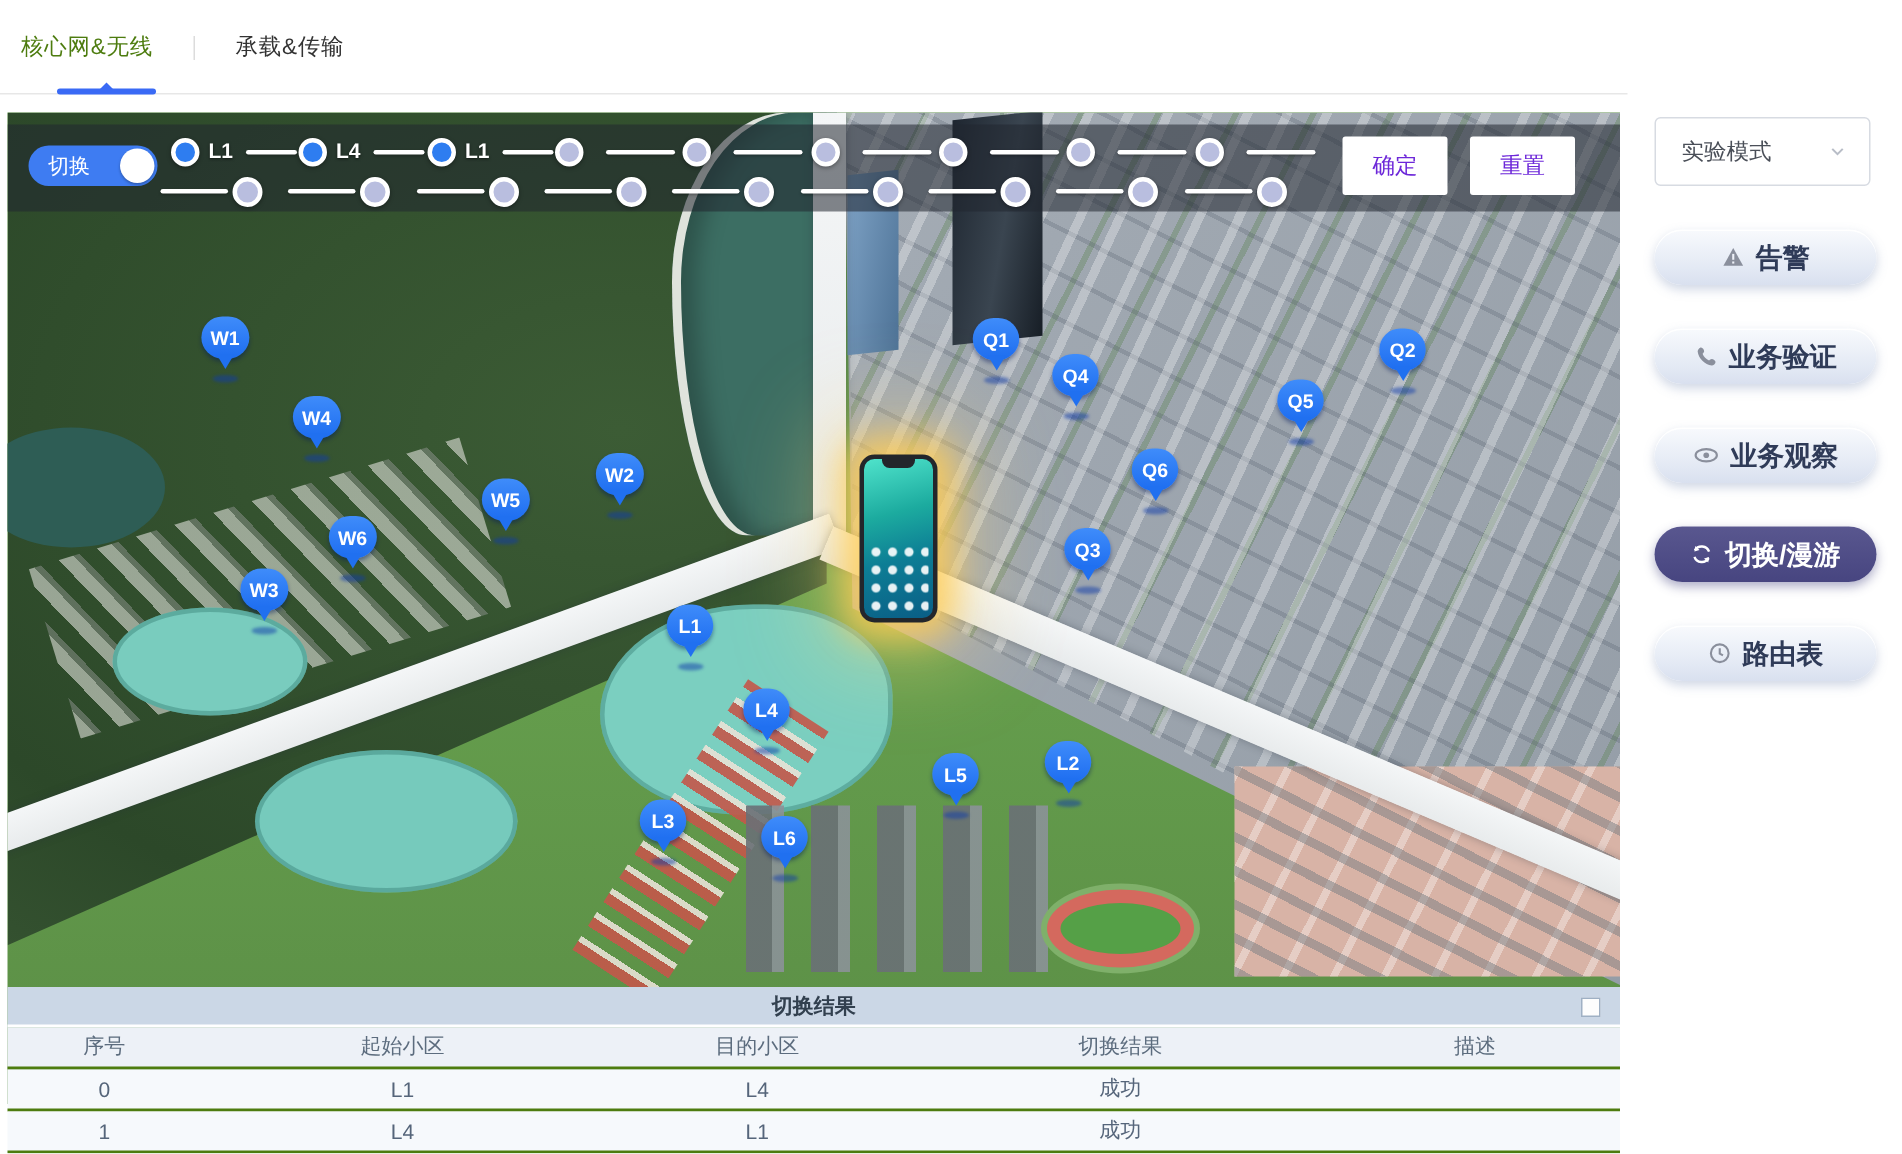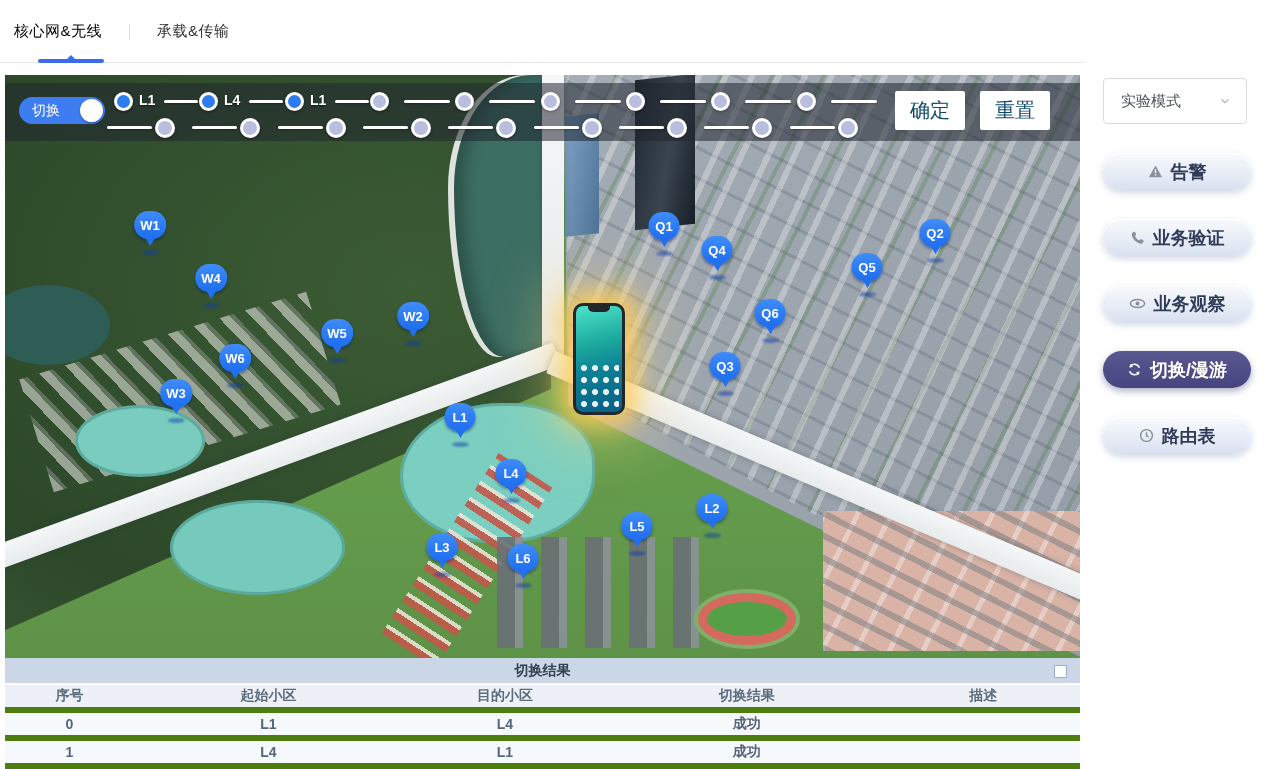--- a/index.html
+++ b/index.html
@@ -3,21 +3,21 @@
 <meta charset="utf-8">
 <style>
   * { margin:0; padding:0; box-sizing:border-box; }
   body { font-family:"Liberation Sans","DejaVu Sans",sans-serif; background:#fff; }
   .app { position:relative; width:1268px; height:769px; background:#fff; overflow:hidden; }
 
   
   .tabbar { position:absolute; left:0; top:0; width:1085px; height:64px; }
   .tabrow { position:absolute; left:14px; top:22px; display:flex; align-items:center; font-size:15px; }
   .tab { cursor:pointer; color:#333; letter-spacing:.5px; }
-  .tab.active { color:#000000; }
+  .tab.active { color:#4d7c0f; }
   .tab-sep { width:1px; height:16px; background:#dcdcdc; margin:0 27px; }
   .tab-divider { position:absolute; left:0; top:62px; width:1085px; height:1px; background:#e7e7e7; }
   .tab-underline { position:absolute; left:38px; top:59px; width:66px; height:4px; border-radius:2px; background:#3a6af5; }
   .tab-underline::before { content:""; position:absolute; left:50%; top:-4px; transform:translateX(-50%);
     border-left:5px solid transparent; border-right:5px solid transparent; border-bottom:5px solid #3a6af5; }
 
   
   .map { position:absolute; left:5px; top:75px; width:1075px; height:661px; overflow:hidden;
          background:linear-gradient(180deg,#5d9148 0%,#67a14e 45%,#5b8e46 100%); }
   .deco { position:absolute; }
@@ -57,21 +57,21 @@
   .zone-pink { left:818px; top:436px; width:270px; height:140px; background:#d8b3a6;
     background-image:repeating-linear-gradient(27deg, rgba(120,125,130,.5) 0 6px, rgba(0,0,0,0) 6px 20px),
                      repeating-linear-gradient(117deg, rgba(255,255,255,.35) 0 5px, rgba(0,0,0,0) 5px 30px); }
 
   
   .band { position:absolute; left:0; top:8px; width:100%; height:58px; background:rgba(33,39,48,.55); }
   .mode-toggle { position:absolute; left:14px; top:22px; width:86px; height:27px; border-radius:14px;
     background:#3e7cf2; color:#fff; font-size:14px; display:flex; align-items:center; padding-left:13px; cursor:pointer; }
   .mode-toggle .knob { position:absolute; right:2px; top:2px; width:23px; height:23px; border-radius:50%; background:#fff; box-shadow:0 1px 2px rgba(0,0,0,.3); }
   .mapbtn { position:absolute; top:16px; width:70px; height:39px; background:#fff; border:none; border-radius:2px;
-    font-size:20px; color:#0c4a6e; font-family:inherit; cursor:pointer; }
+    font-size:15px; color:#6d28d9; font-family:inherit; cursor:pointer; }
   .btn-confirm { left:890px; } .btn-reset { left:975px; }
 
   
   .strip { position:absolute; left:96px; top:0; width:790px; height:66px; }
   .su { position:absolute; top:0; width:110px; height:66px; }
   .su-knob { position:absolute; border-radius:50%; border:3px solid #fff; background:#b9bedf; box-shadow:0 1px 3px rgba(0,0,0,.35); cursor:pointer; }
   .su-knob.top { left:0; top:17px; width:19px; height:19px; }
   .su-knob.bot { left:41px; top:43px; width:20px; height:20px; }
   .su-knob.on { background:#2e7df0; }
   .su-label { position:absolute; left:25px; top:17px; color:#fff; font-size:14px; font-weight:bold; text-shadow:0 1px 2px rgba(0,0,0,.6); }
@@ -115,21 +115,21 @@
   .side-btn.active { background:linear-gradient(180deg,#59578f 0%,#474580 100%); color:#fff;
     box-shadow:0 3px 7px rgba(70,70,130,.45); }
   .side-btn svg { flex:0 0 auto; }
 
   
   .rtable { position:absolute; left:5px; top:658px; width:1075px; font-size:14px; }
   .rt-title { position:relative; height:27px; background:#cbd7e6; border-bottom:2px solid #fff;
     display:flex; align-items:center; justify-content:center; font-weight:bold; color:#32404f; }
   .rt-max { position:absolute; right:13px; top:7px; width:13px; height:13px; background:#fdfdfd;
     border:1px solid #9fb0c4; cursor:pointer; }
-  .rt-row { display:flex; height:28px; align-items:center; text-align:center; border-bottom:6px solid #4d7c0f;font-weight:bold; }
+  .rt-row { display:flex; height:28px; align-items:center; text-align:center; border-bottom:2px solid #4d7c0f; }
   .rt-head { background:#edf1f7; color:#5c6c7e; }
   .rt-data { background:#f6f9fc; color:#55657a; }
   .c1{width:12%;} .c2{width:25%;} .c3{width:19%;} .c4{width:26%;} .c5{width:18%;}
 </style>
 </head>
 <body>
 
 <div class="app">
 
   <div class="tabbar">
@@ -305,21 +305,21 @@
     <div class="pin" style="left:506px;top:398px">
         <span class="pin-bubble">L4</span>
         <span class="pin-tip"></span>
         <span class="pin-shadow"></span>
       </div>
     <div class="pin" style="left:707px;top:433px">
         <span class="pin-bubble">L2</span>
         <span class="pin-tip"></span>
         <span class="pin-shadow"></span>
       </div>
-    <div class="pin" style="left:632px;top:451px">
+    <div class="pin" style="left:632px;top:441px">
         <span class="pin-bubble">L5</span>
         <span class="pin-tip"></span>
         <span class="pin-shadow"></span>
       </div>
     <div class="pin" style="left:437px;top:472px">
         <span class="pin-bubble">L3</span>
         <span class="pin-tip"></span>
         <span class="pin-shadow"></span>
       </div>
     <div class="pin" style="left:518px;top:483px">

